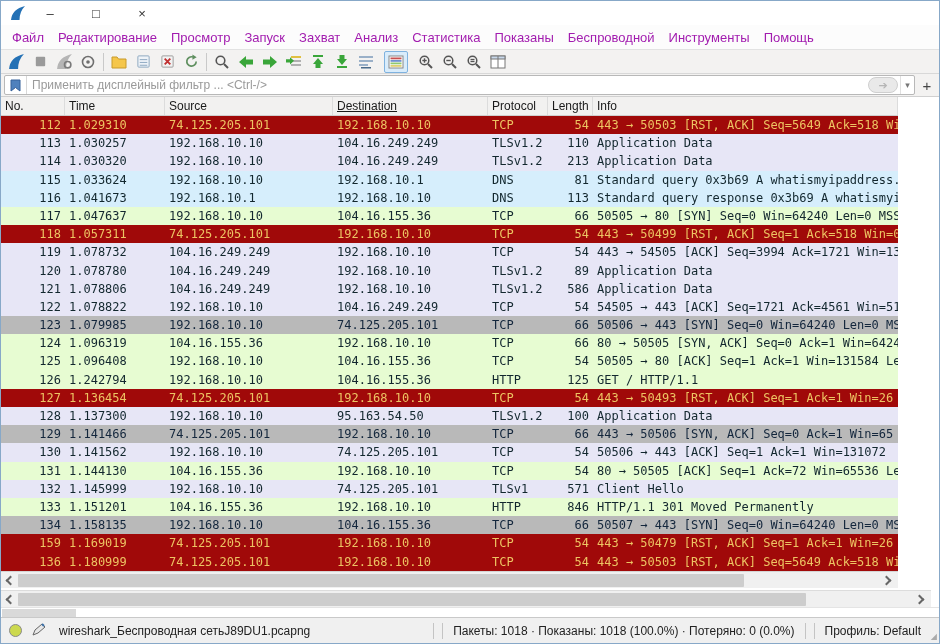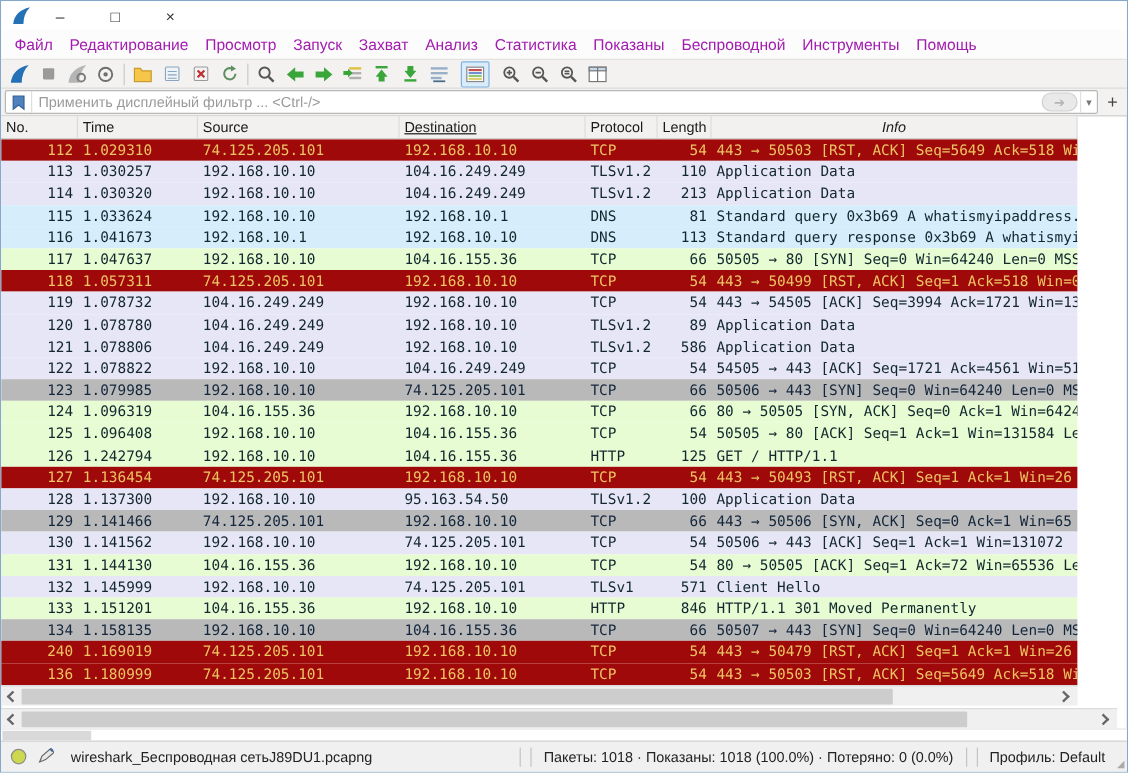--- a/index.html
+++ b/index.html
@@ -272,21 +272,21 @@
 
   <div class="content">
     <div class="packets">
       <div class="thead" id="thead">
           <div class="th c-no" style="text-align: left;">No.</div>
           <div class="th c-time" style="text-align: left;">Time</div>
           <div class="th c-src" style="text-align: left;">Source</div>
           <div class="th c-dst" style="text-align: left; text-decoration: underline;">Destination</div>
           <div class="th c-proto" style="text-align: left;">Protocol</div>
           <div class="th c-len" style="text-align: left;">Length</div>
-          <div class="th c-info" style="text-align: center; font-style: italic;">Info</div>
+          <div class="th c-info" style="text-align: left;">Info</div>
         </div>
       <div class="rows" id="rows">
           <div class="prow st-bad">
             <div class="cell c-no">112</div>
             <div class="cell c-time">1.029310</div>
             <div class="cell c-src">74.125.205.101</div>
             <div class="cell c-dst">192.168.10.10</div>
             <div class="cell c-proto">TCP</div>
             <div class="cell c-len">54</div>
             <div class="cell c-info">443 → 50503 [RST, ACK] Seq=5649 Ack=518 Win=0 Len=0</div>
@@ -483,21 +483,21 @@
           <div class="prow st-syn">
             <div class="cell c-no">134</div>
             <div class="cell c-time">1.158135</div>
             <div class="cell c-src">192.168.10.10</div>
             <div class="cell c-dst">104.16.155.36</div>
             <div class="cell c-proto">TCP</div>
             <div class="cell c-len">66</div>
             <div class="cell c-info">50507 → 443 [SYN] Seq=0 Win=64240 Len=0 MSS=1460</div>
           </div>
           <div class="prow st-bad">
-            <div class="cell c-no">240</div>
+            <div class="cell c-no">159</div>
             <div class="cell c-time">1.169019</div>
             <div class="cell c-src">74.125.205.101</div>
             <div class="cell c-dst">192.168.10.10</div>
             <div class="cell c-proto">TCP</div>
             <div class="cell c-len">54</div>
             <div class="cell c-info">443 → 50479 [RST, ACK] Seq=1 Ack=1 Win=26</div>
           </div>
           <div class="prow st-bad">
             <div class="cell c-no">136</div>
             <div class="cell c-time">1.180999</div>

